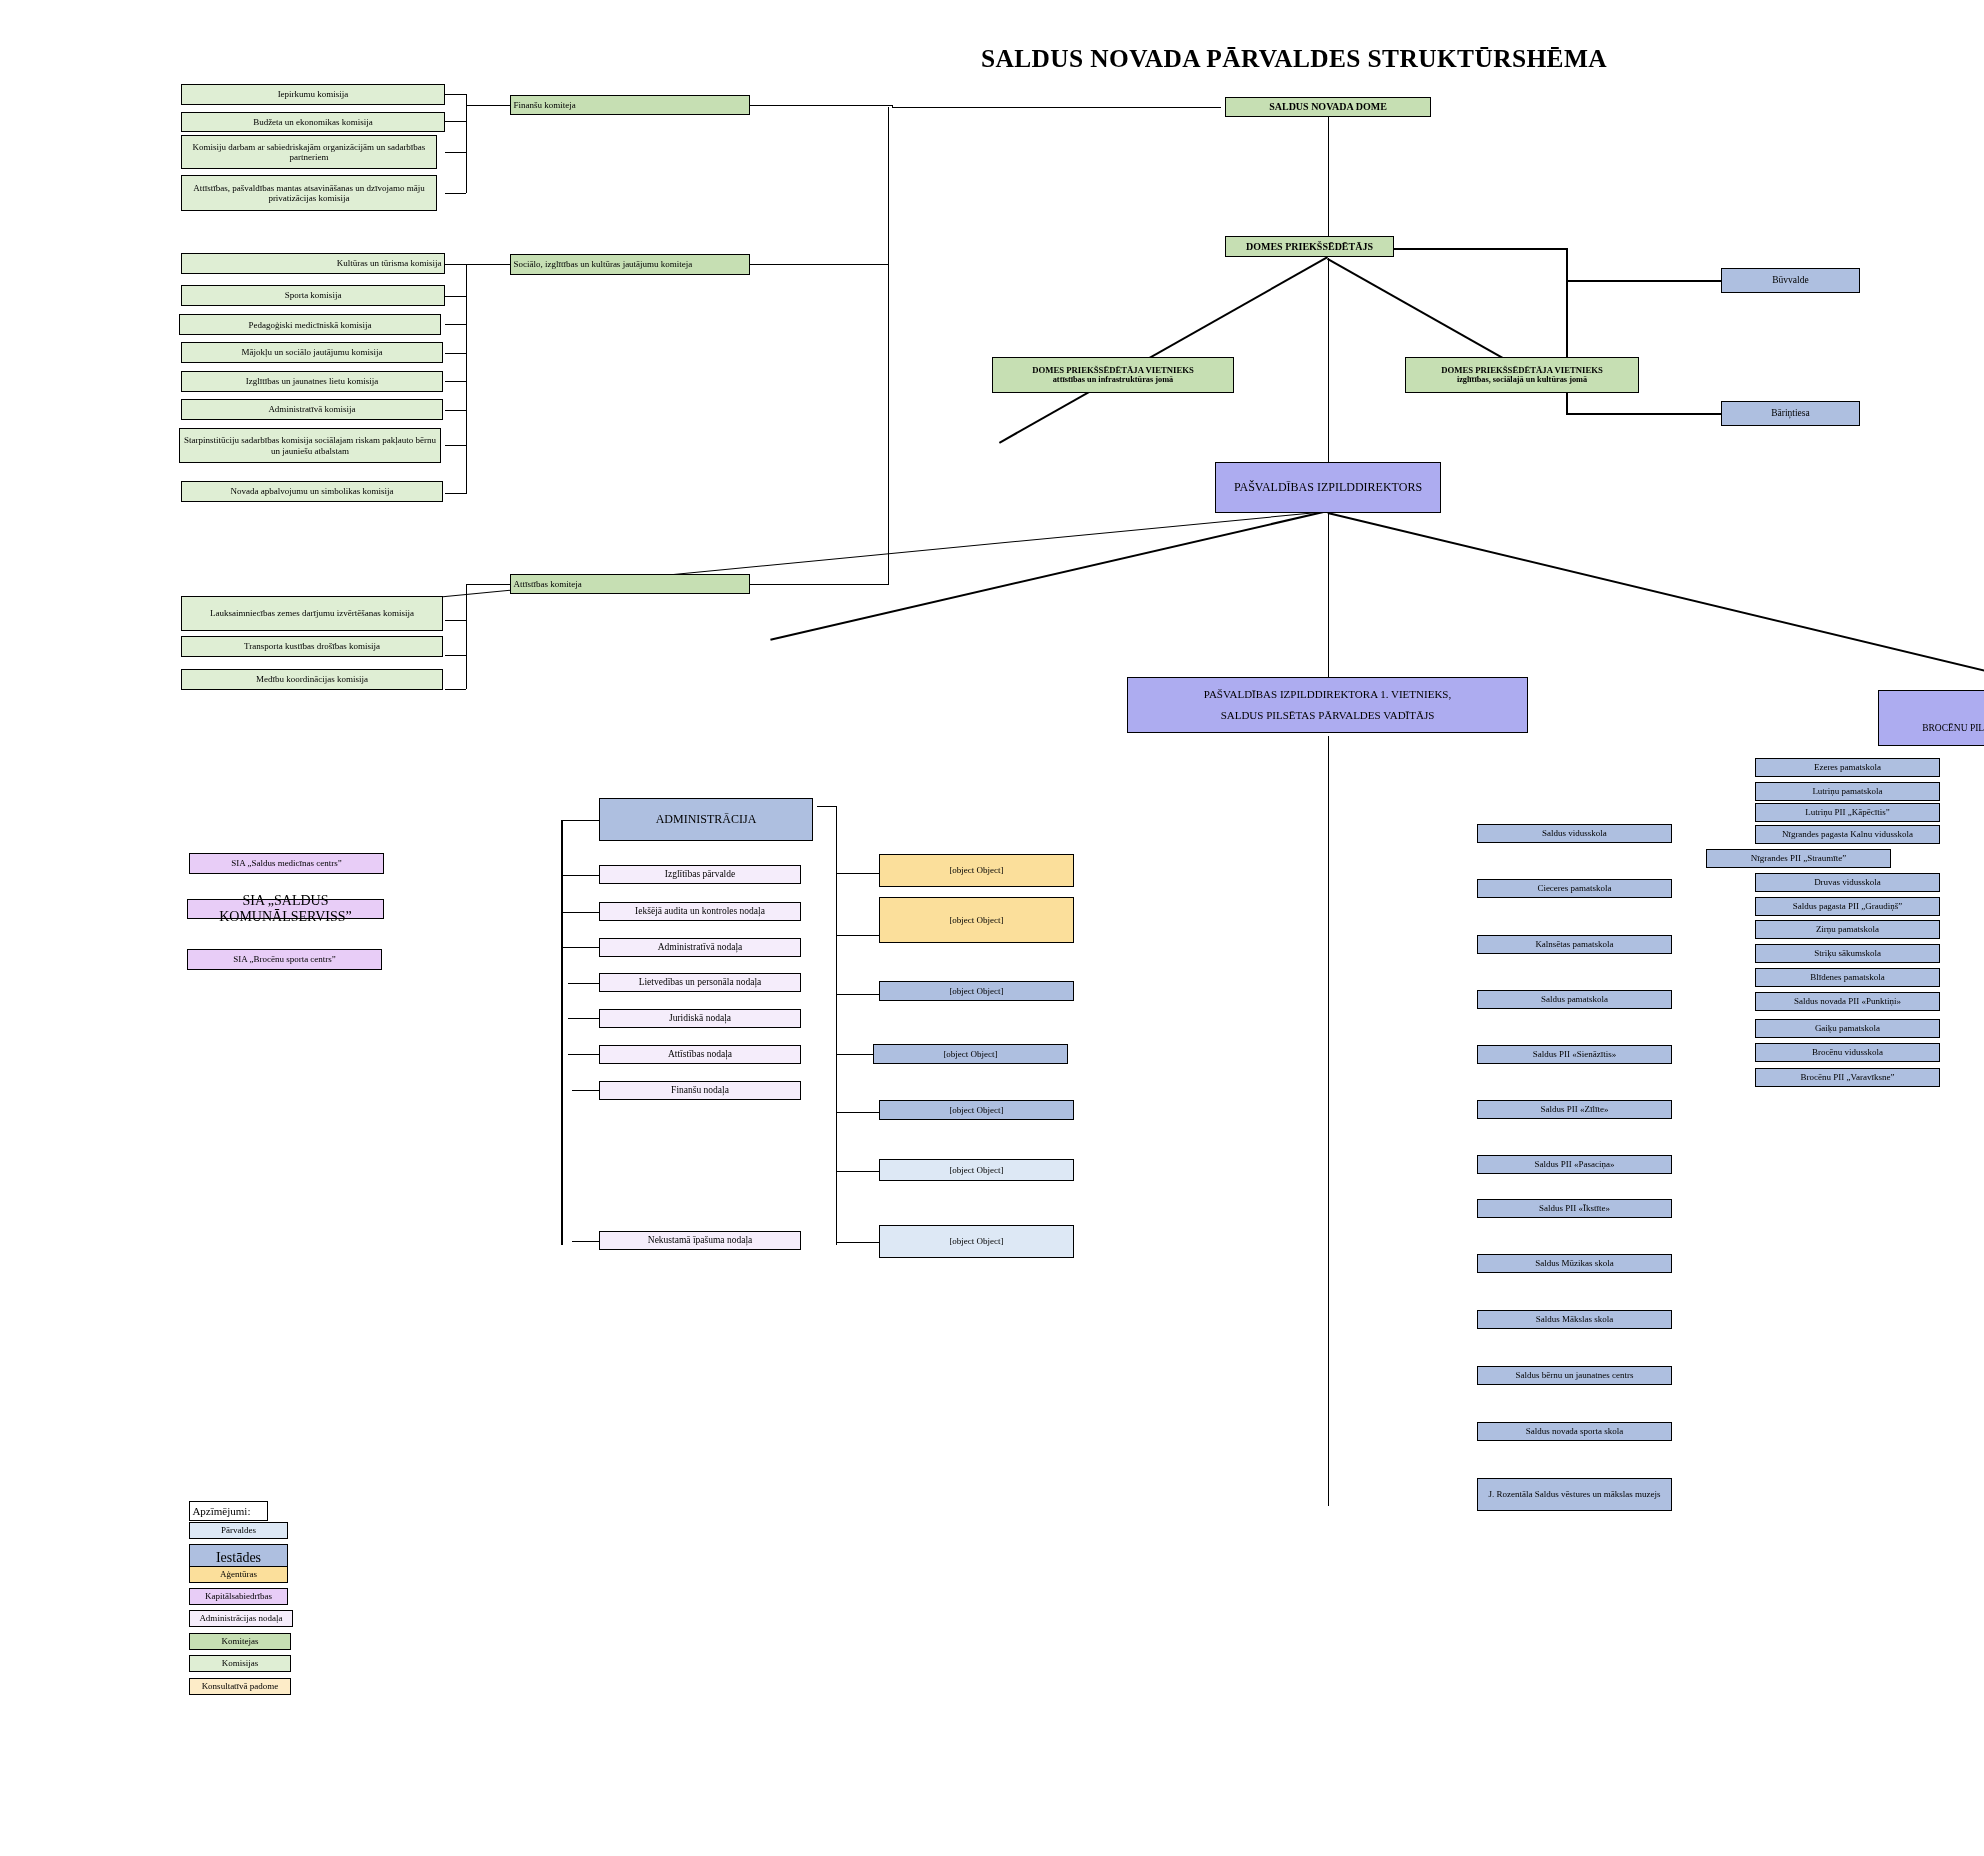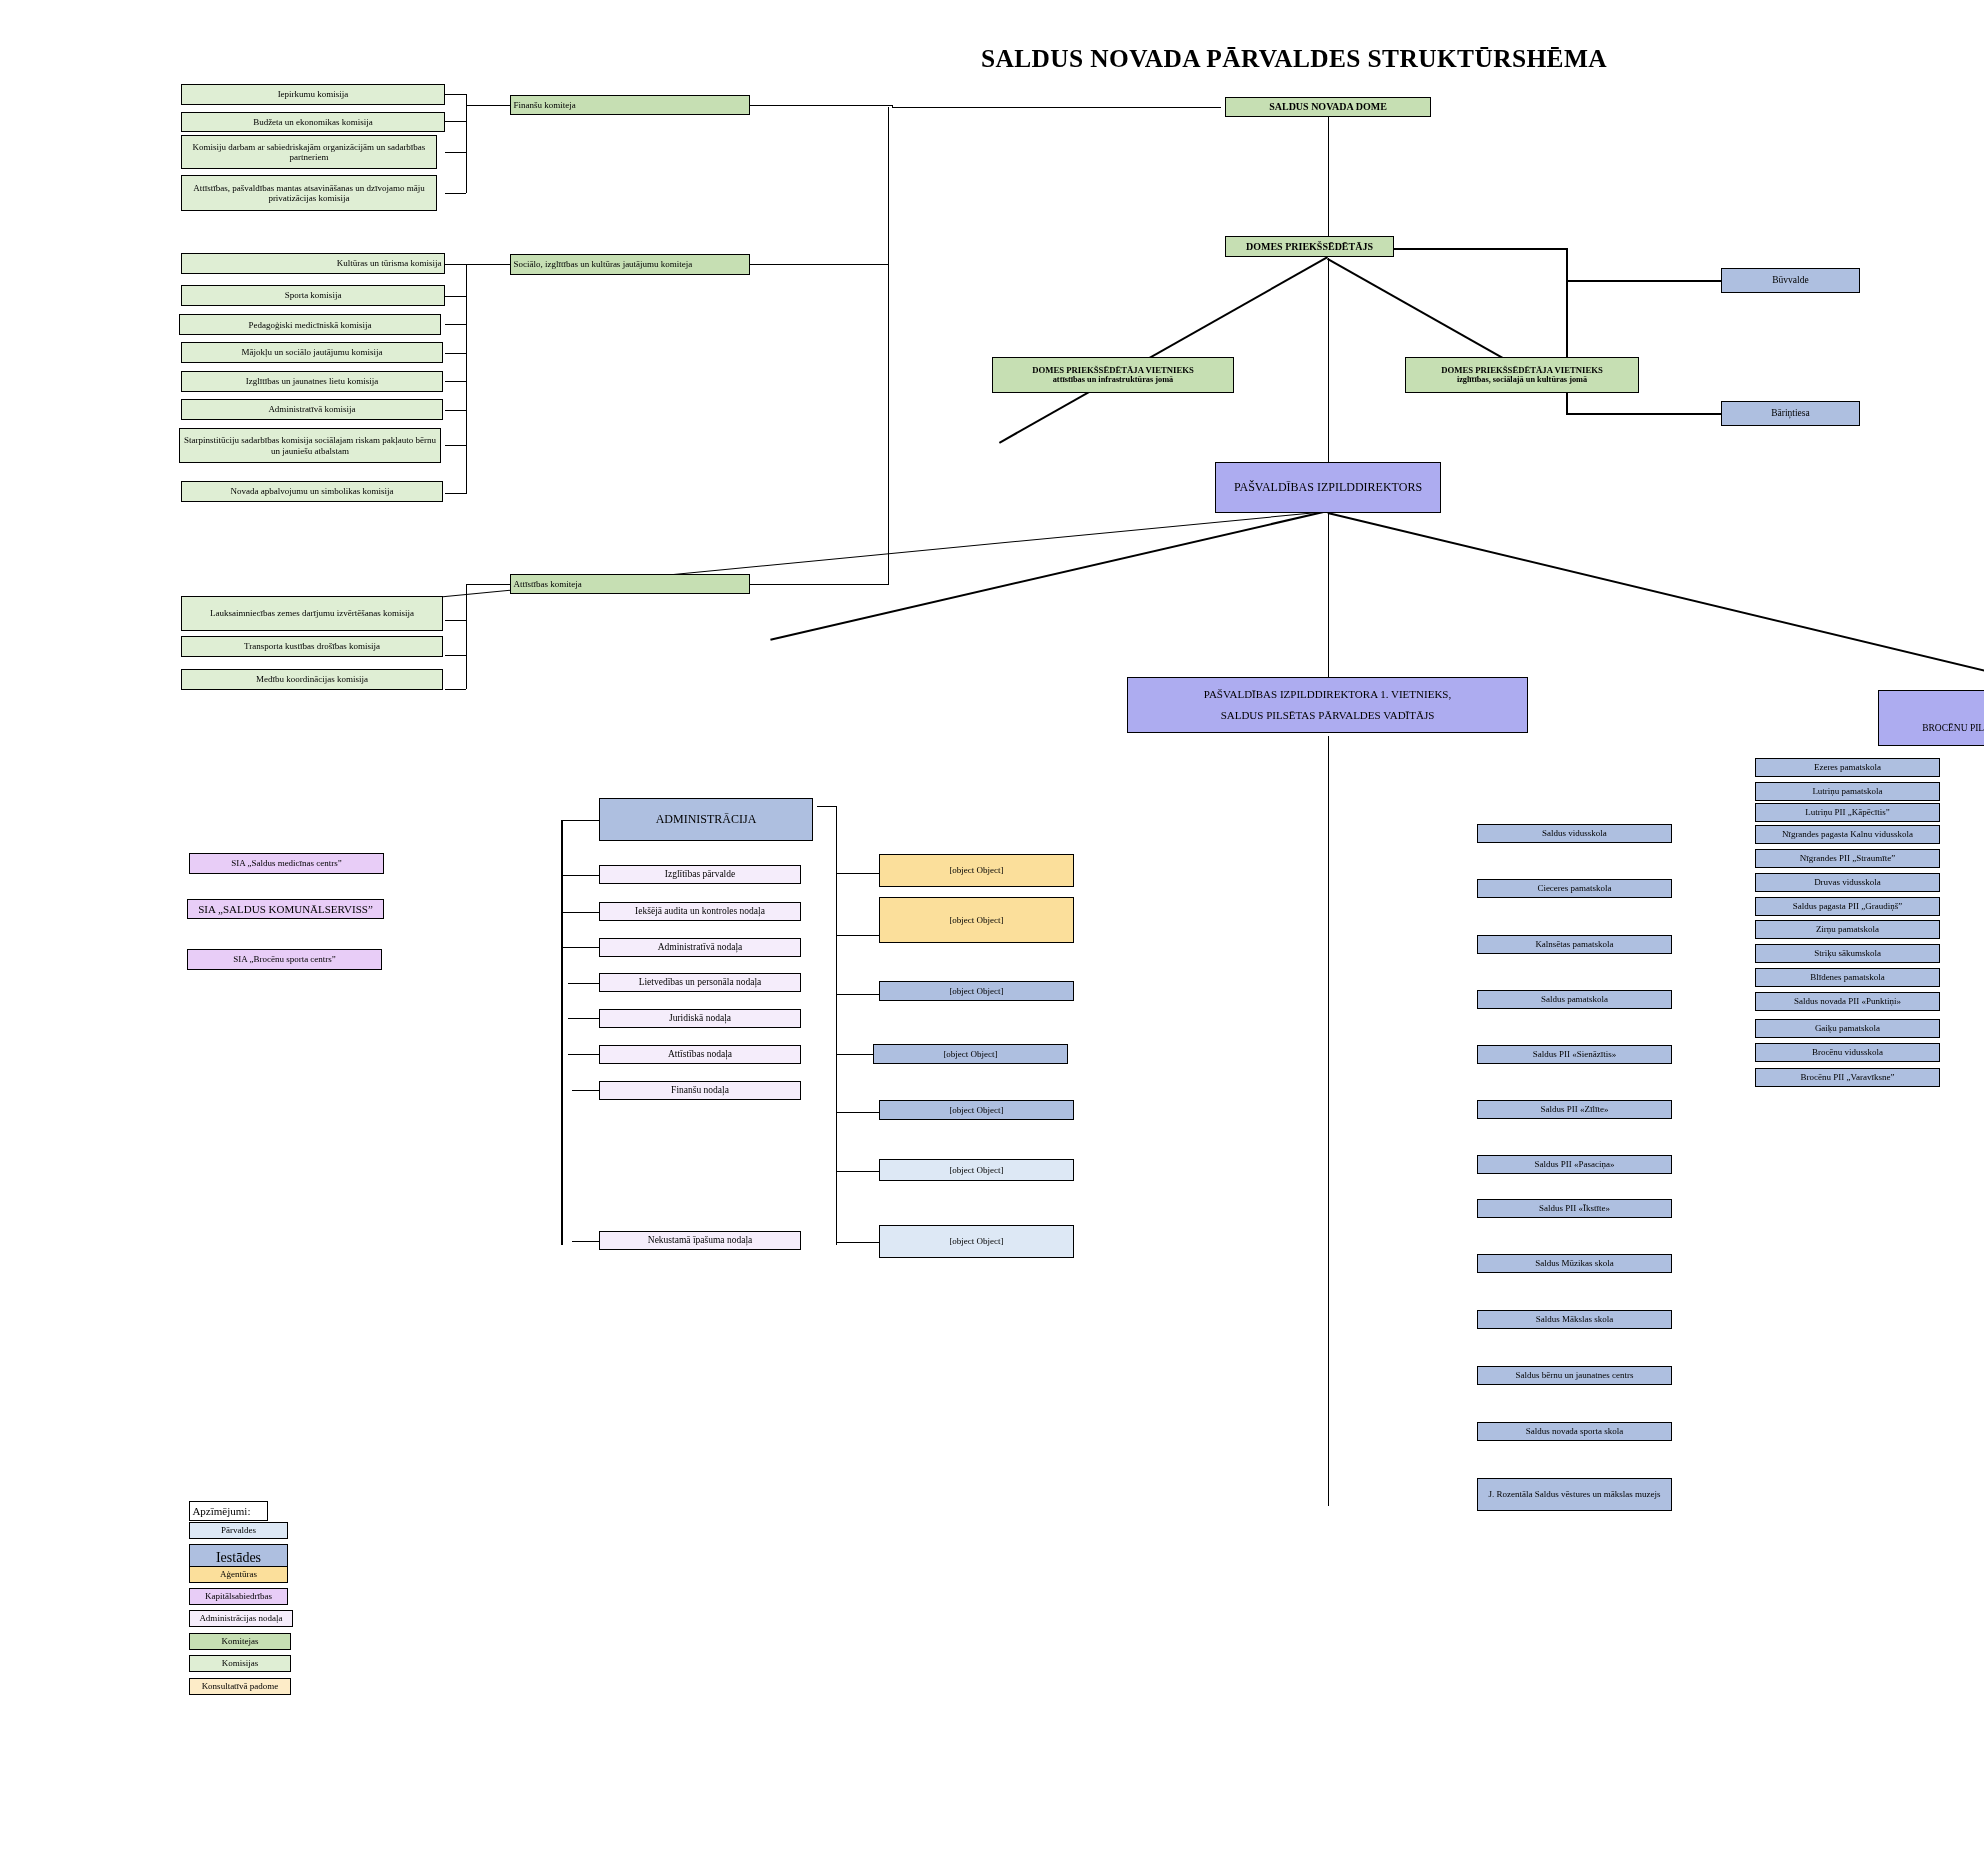--- a/index.html
+++ b/index.html
@@ -209,21 +209,21 @@
   <div class="box c-komisija" style="left:181px;top:636px;width:262px;height:20.6px;font-size:9px;">
     <span>Transporta  kustības drošības komisija</span>
     </div>
   <div class="box c-komisija" style="left:181px;top:669px;width:262px;height:20.6px;font-size:9px;">
     <span>Medību koordinācijas komisija</span>
     </div>
 
   <div class="box c-kapital" style="left:189px;top:853px;width:195px;height:20.6px;font-size:9px;">
     <span>SIA „Saldus medicīnas centrs”</span>
     </div>
-  <div class="box c-kapital" style="left:187px;top:899px;width:197px;height:20px;font-size:11px;">
+  <div class="box c-kapital" style="left:187px;top:899px;width:197px;height:20px;font-size:14px;">
     <span>SIA „SALDUS KOMUNĀLSERVISS”</span>
     </div>
   <div class="box c-kapital" style="left:187px;top:949px;width:195px;height:20.6px;font-size:9px;">
     <span>SIA „Brocēnu sporta centrs”</span>
     </div>
 
   <div class="box c-adnodala" style="left:599px;top:865px;width:202px;height:19px;font-size:9.5px;">
     <span>Izglītības pārvalde</span>
     </div>
   <div class="box c-adnodala" style="left:599px;top:902px;width:202px;height:19px;font-size:9.5px;">
@@ -315,21 +315,21 @@
     </div>
   <div class="box c-iestade" style="left:1755px;top:782px;width:185px;height:19px;font-size:9px;">
       <span>Lutriņu pamatskola</span>
     </div>
   <div class="box c-iestade" style="left:1755px;top:803px;width:185px;height:19px;font-size:9px;">
       <span>Lutriņu PII „Kāpēcītis”</span>
     </div>
   <div class="box c-iestade" style="left:1755px;top:825px;width:185px;height:19px;font-size:9px;">
       <span>Nīgrandes pagasta Kalnu vidusskola</span>
     </div>
-  <div class="box c-iestade" style="left:1755px;top:849px;width:185px;height:19px;font-size:9px;">
+  <div class="box c-iestade" style="left:1706px;top:849px;width:185px;height:19px;font-size:9px;">
       <span>Nīgrandes PII „Straumīte”</span>
     </div>
   <div class="box c-iestade" style="left:1755px;top:873px;width:185px;height:19px;font-size:9px;">
       <span>Druvas vidusskola</span>
     </div>
   <div class="box c-iestade" style="left:1755px;top:897px;width:185px;height:19px;font-size:9px;">
       <span>Saldus pagasta PII „Graudiņš”</span>
     </div>
   <div class="box c-iestade" style="left:1755px;top:920px;width:185px;height:19px;font-size:9px;">
       <span>Zirņu pamatskola</span>

